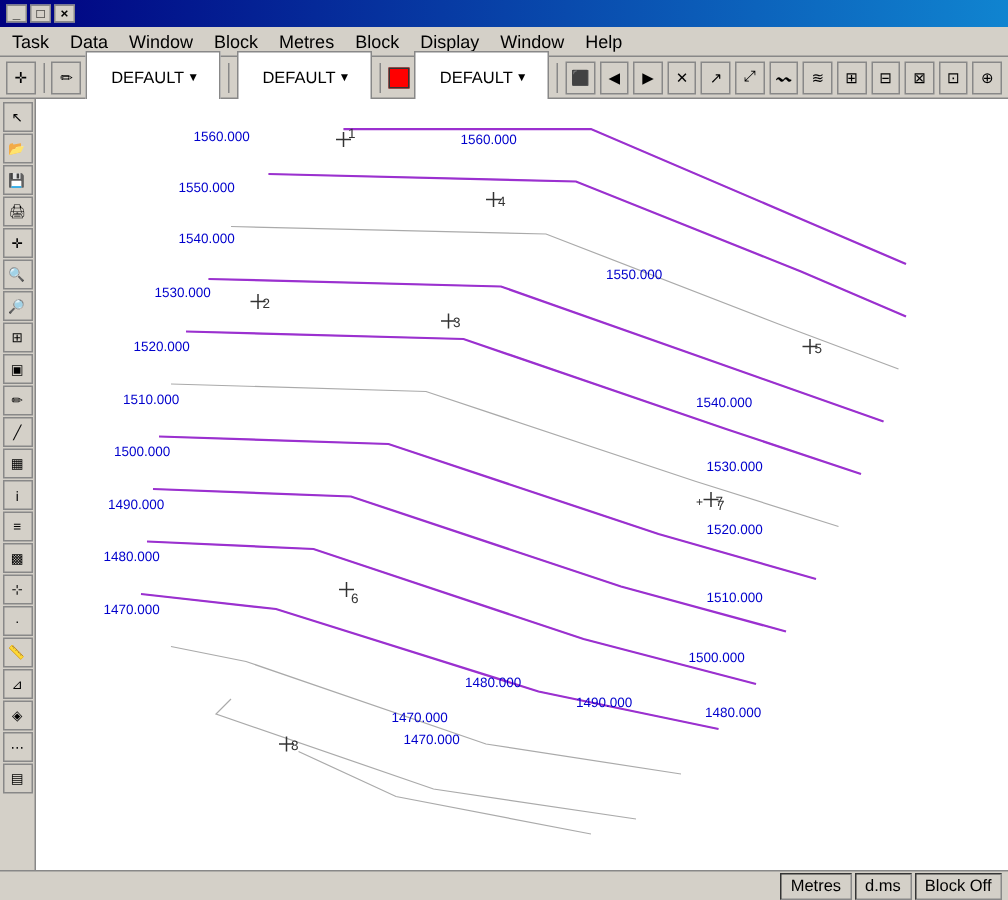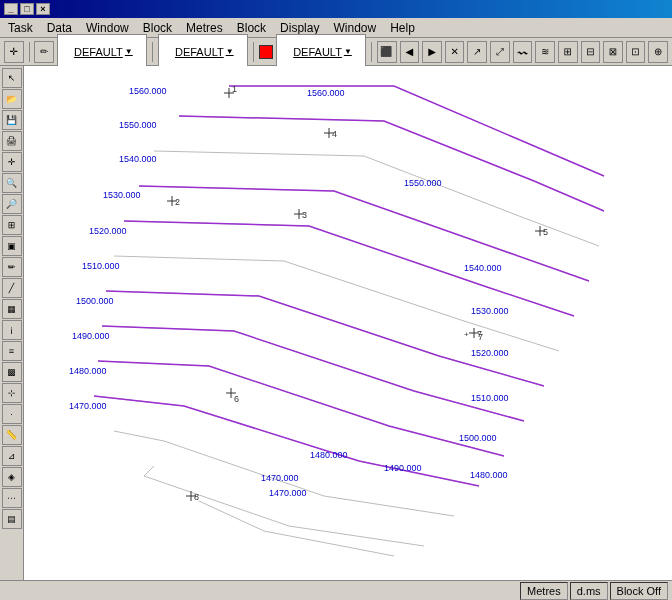--- a/index.html
+++ b/index.html
@@ -65,21 +65,20 @@
     }
     .dropdown-box {
       height: 36px;
       background: white;
       border: 1px solid #888;
       display: flex;
       align-items: center;
       padding: 0 16px;
       font-size: 11px;
       gap: 2px;
-      text-decoration: underline;
     }
     .dropdown-arrow { font-size: 8px; }
     .color-box { width: 16px; height: 14px; background: red; border: 1px solid #333; }
 
     
     .main-area {
       display: flex;
       height: calc(600px - 18px - 20px - 28px - 20px);
     }
 

